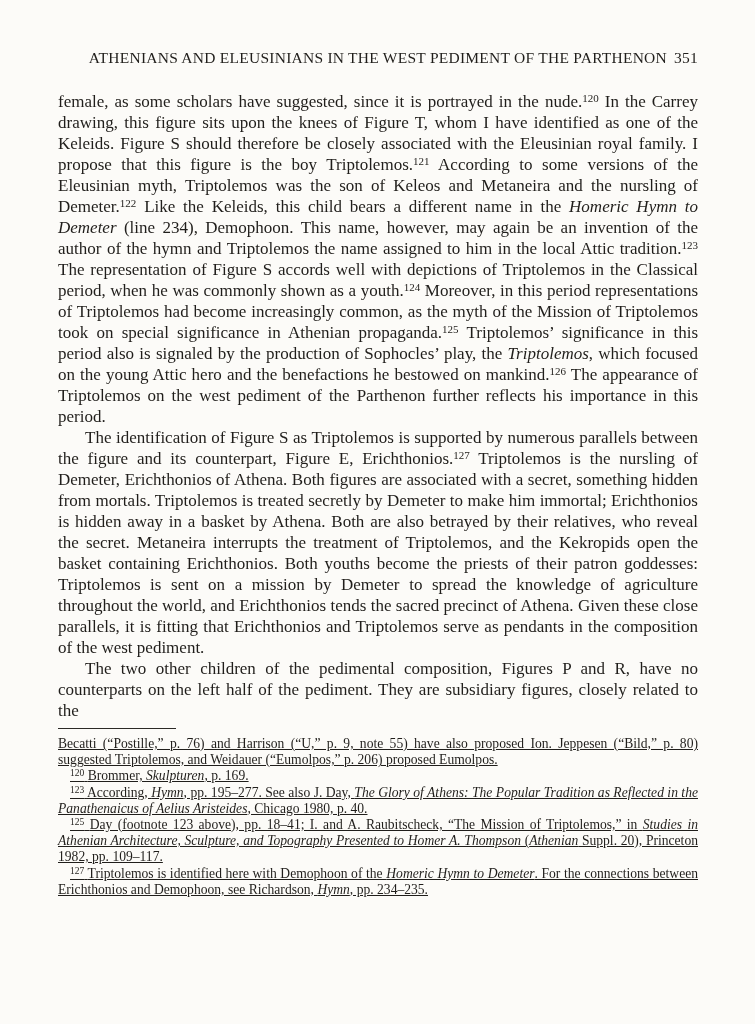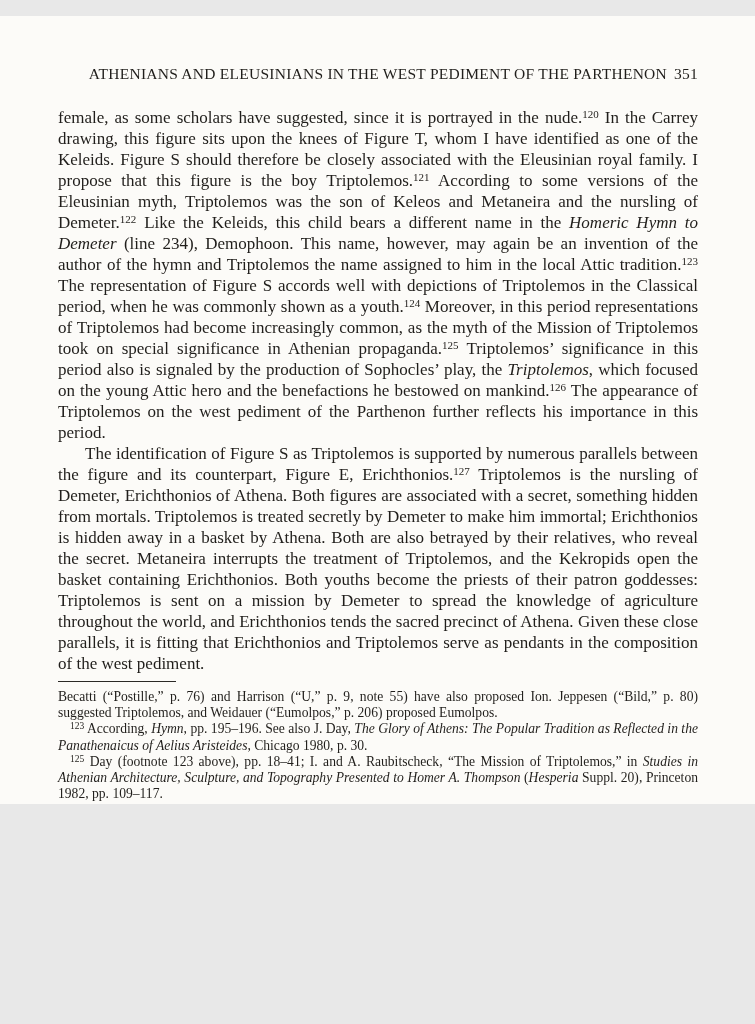--- a/index.html
+++ b/index.html
@@ -1,24 +1,24 @@
 <!DOCTYPE html>
 <html lang="en"><head>
 <meta charset="utf-8">
 <style>
   html, body { margin: 0; padding: 0; background: #e8e8e8; }
   .page {
     position: relative;
     width: 755px;
-    height: 788px;
+    height: 1024px;
     background: #fcfbf8;
     font-family: "Liberation Serif", "DejaVu Serif", serif;
     color: #201e1b;
     overflow: hidden;
-    margin: 16px auto;
+    margin: 0 auto;
   }
   .content {
     position: absolute;
     left: 58px;
     top: 49px;
     width: 640px;
   }
   .running-head {
     font-size: 15.5px;
     letter-spacing: 0.25px;
@@ -48,43 +48,47 @@
     width: 118px;
     border-top: 1.6px solid #2b2926;
     margin: 7px 0 7px 0;
   }
   .footnotes p {
     margin: 0;
     font-size: 13.6px;
     line-height: 16.2px;
     text-align: justify;
     hyphens: auto;
+    text-decoration: underline;
     -webkit-hyphens: auto;
   }
   .footnotes p.numbered { text-indent: 12px; }
   .footnotes sup { font-size: 9.5px; }
   i { font-style: italic; }
 </style>
 </head>
 <body>
 
 <div class="page">
   <div class="content">
 
     <div class="running-head">
       <span>ATHENIANS AND ELEUSINIANS IN THE WEST PEDIMENT OF THE PARTHENON</span><span class="pageno">351</span>
     </div>
 
     <div class="article-body">
         <p class=""><span>female, as some scholars have suggested, since it is portrayed in the nude.</span><sup>120</sup><span> In the Carrey drawing, this figure sits upon the knees of Figure T, whom I have identified as one of the Keleids. Figure S should therefore be closely associated with the Eleusinian royal family. I propose that this figure is the boy Triptolemos.</span><sup>121</sup><span> According to some versions of the Eleusinian myth, Triptolemos was the son of Keleos and Metaneira and the nursling of Demeter.</span><sup>122</sup><span> Like the Keleids, this child bears a different name in the </span><i>Homeric Hymn to Demeter</i><span> (line 234), Demophoon. This name, however, may again be an invention of the author of the hymn and Triptolemos the name assigned to him in the local Attic tradition.</span><sup>123</sup><span> The representation of Figure S accords well with depictions of Triptolemos in the Classical period, when he was commonly shown as a youth.</span><sup>124</sup><span> Moreover, in this period representations of Triptolemos had become increasingly common, as the myth of the Mission of Triptolemos took on special significance in Athenian propaganda.</span><sup>125</sup><span> Triptolemos’ significance in this period also is signaled by the production of Sophocles’ play, the </span><i>Triptolemos</i><span>, which focused on the young Attic hero and the benefactions he bestowed on mankind.</span><sup>126</sup><span> The appearance of Triptolemos on the west pediment of the Parthenon further reflects his importance in this period.</span></p>
         <p class="indent"><span>The identification of Figure S as Triptolemos is supported by numerous parallels between the figure and its counterpart, Figure E, Erichthonios.</span><sup>127</sup><span> Triptolemos is the nursling of Demeter, Erichthonios of Athena. Both figures are associated with a secret, something hidden from mortals. Triptolemos is treated secretly by Demeter to make him immortal; Erichthonios is hidden away in a basket by Athena. Both are also betrayed by their relatives, who reveal the secret. Metaneira interrupts the treatment of Triptolemos, and the Kekropids open the basket containing Erichthonios. Both youths become the priests of their patron goddesses: Triptolemos is sent on a mission by Demeter to spread the knowledge of agriculture throughout the world, and Erichthonios tends the sacred precinct of Athena. Given these close parallels, it is fitting that Erichthonios and Triptolemos serve as pendants in the composition of the west pediment.</span></p>
+        <p class="indent"><span>The two other children of the pedimental composition, Figures P and R, have no counterparts on the left half of the pediment. They are subsidiary figures, closely related to the</span></p>
       </div>
 
     <div class="fn-rule"></div>
 
     <div class="footnotes">
         <p class=""><span>Becatti (“Postille,” p. 76) and Harrison (“U,” p. 9, note 55) have also proposed Ion. Jeppesen (“Bild,” p. 80) suggested Triptolemos, and Weidauer (“Eumolpos,” p. 206) proposed Eumolpos.</span></p>
-        <p class="numbered"><sup>123</sup> <span>According, </span><i>Hymn</i><span>, pp. 195–196. See also J. Day, </span><i>The Glory of Athens: The Popular Tradition as Reflected in the Panathenaicus of Aelius Aristeides</i><span>, Chicago 1980, p. 30.</span></p>
-        <p class="numbered"><sup>125</sup> <span>Day (footnote 123 above), pp. 18–41; I. and A. Raubitscheck, “The Mission of Triptolemos,” in </span><i>Studies in Athenian Architecture, Sculpture, and Topography Presented to Homer A. Thompson</i><span> (</span><i>Hesperia</i><span> Suppl. 20), Princeton 1982, pp. 109–117.</span></p>
+        <p class="numbered"><sup>120</sup> <span>Brommer, </span><i>Skulpturen</i><span>, p. 169.</span></p>
+        <p class="numbered"><sup>123</sup> <span>According, </span><i>Hymn</i><span>, pp. 195–277. See also J. Day, </span><i>The Glory of Athens: The Popular Tradition as Reflected in the Panathenaicus of Aelius Aristeides</i><span>, Chicago 1980, p. 40.</span></p>
+        <p class="numbered"><sup>125</sup> <span>Day (footnote 123 above), pp. 18–41; I. and A. Raubitscheck, “The Mission of Triptolemos,” in </span><i>Studies in Athenian Architecture, Sculpture, and Topography Presented to Homer A. Thompson</i><span> (</span><i>Athenian</i><span> Suppl. 20), Princeton 1982, pp. 109–117.</span></p>
+        <p class="numbered"><sup>127</sup> <span>Triptolemos is identified here with Demophoon of the </span><i>Homeric Hymn to Demeter</i><span>. For the connections between Erichthonios and Demophoon, see Richardson, </span><i>Hymn</i><span>, pp. 234–235.</span></p>
       </div>
 
   </div>
 </div>
 
 </body></html>

